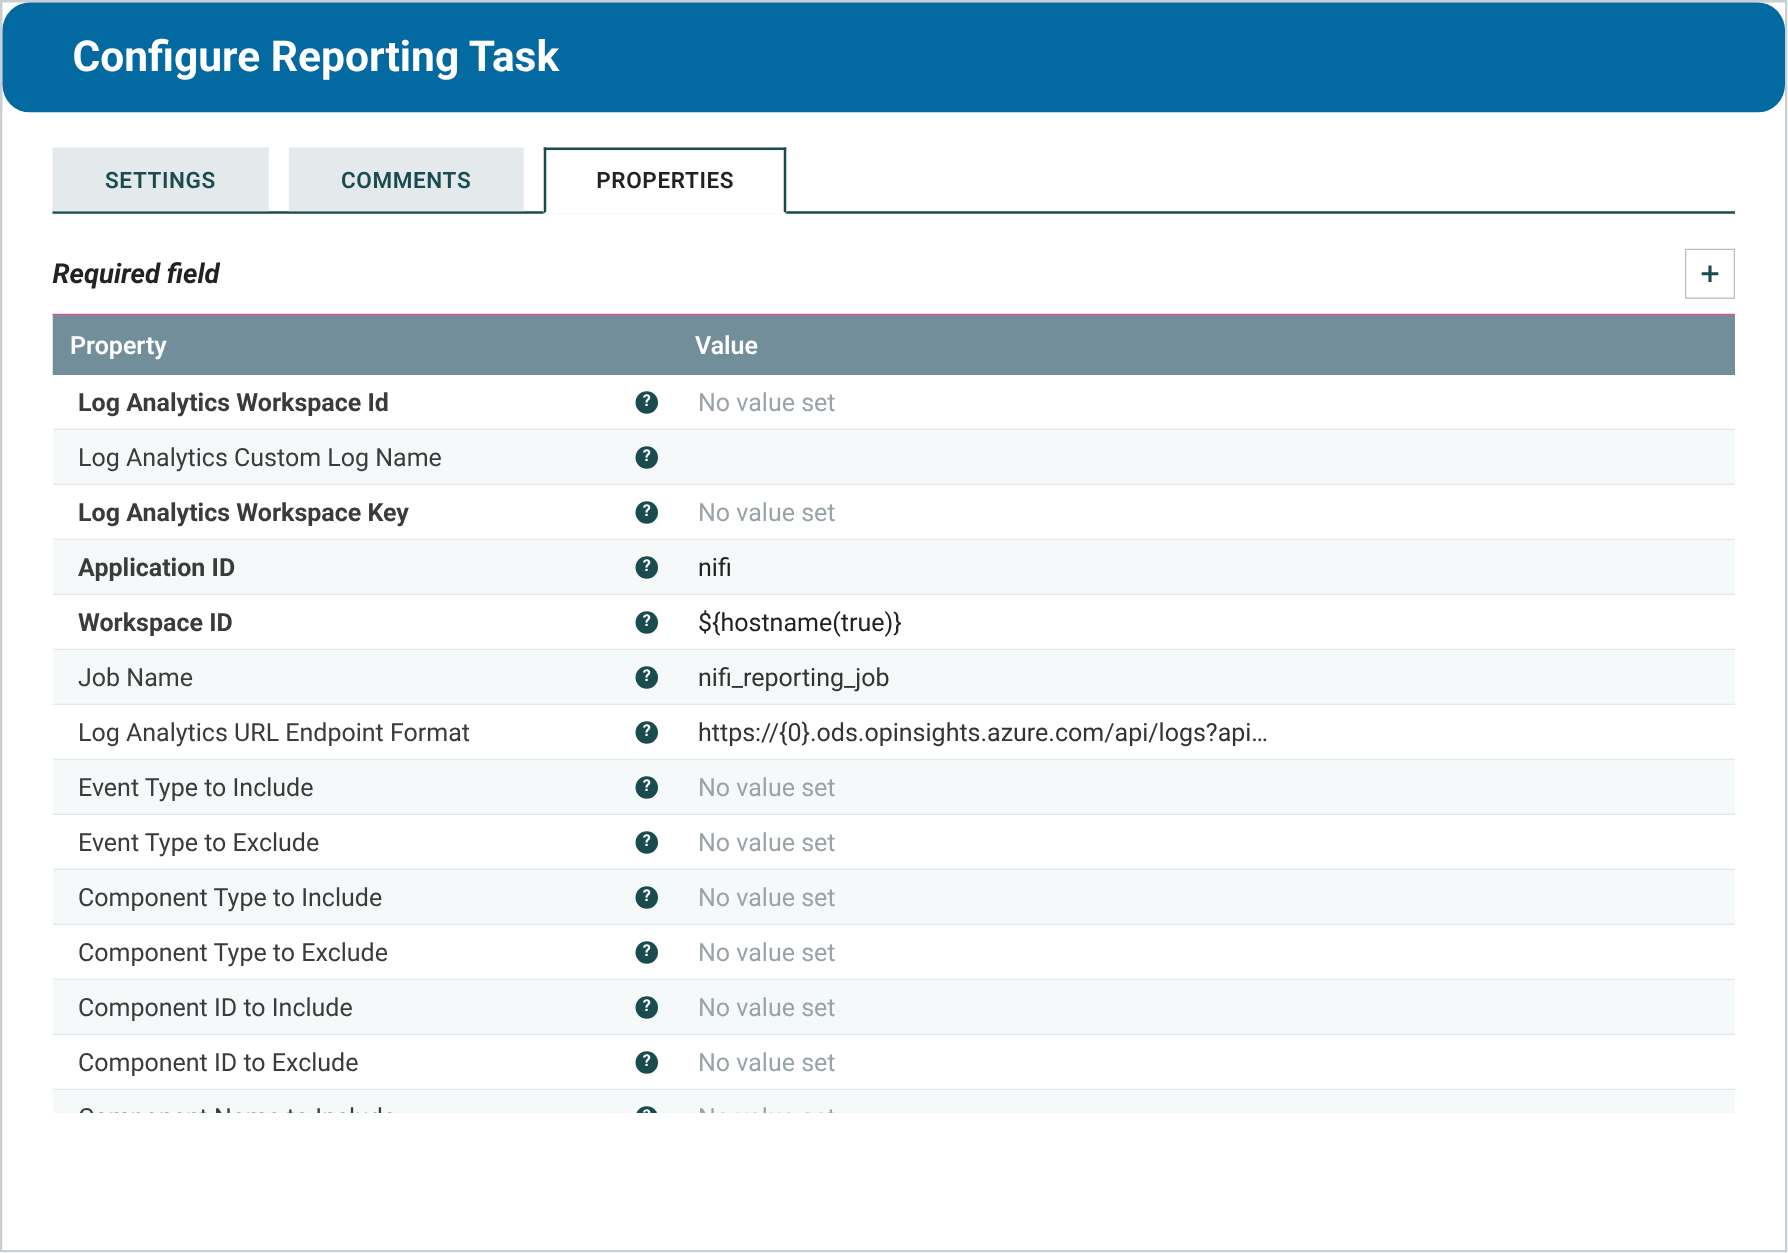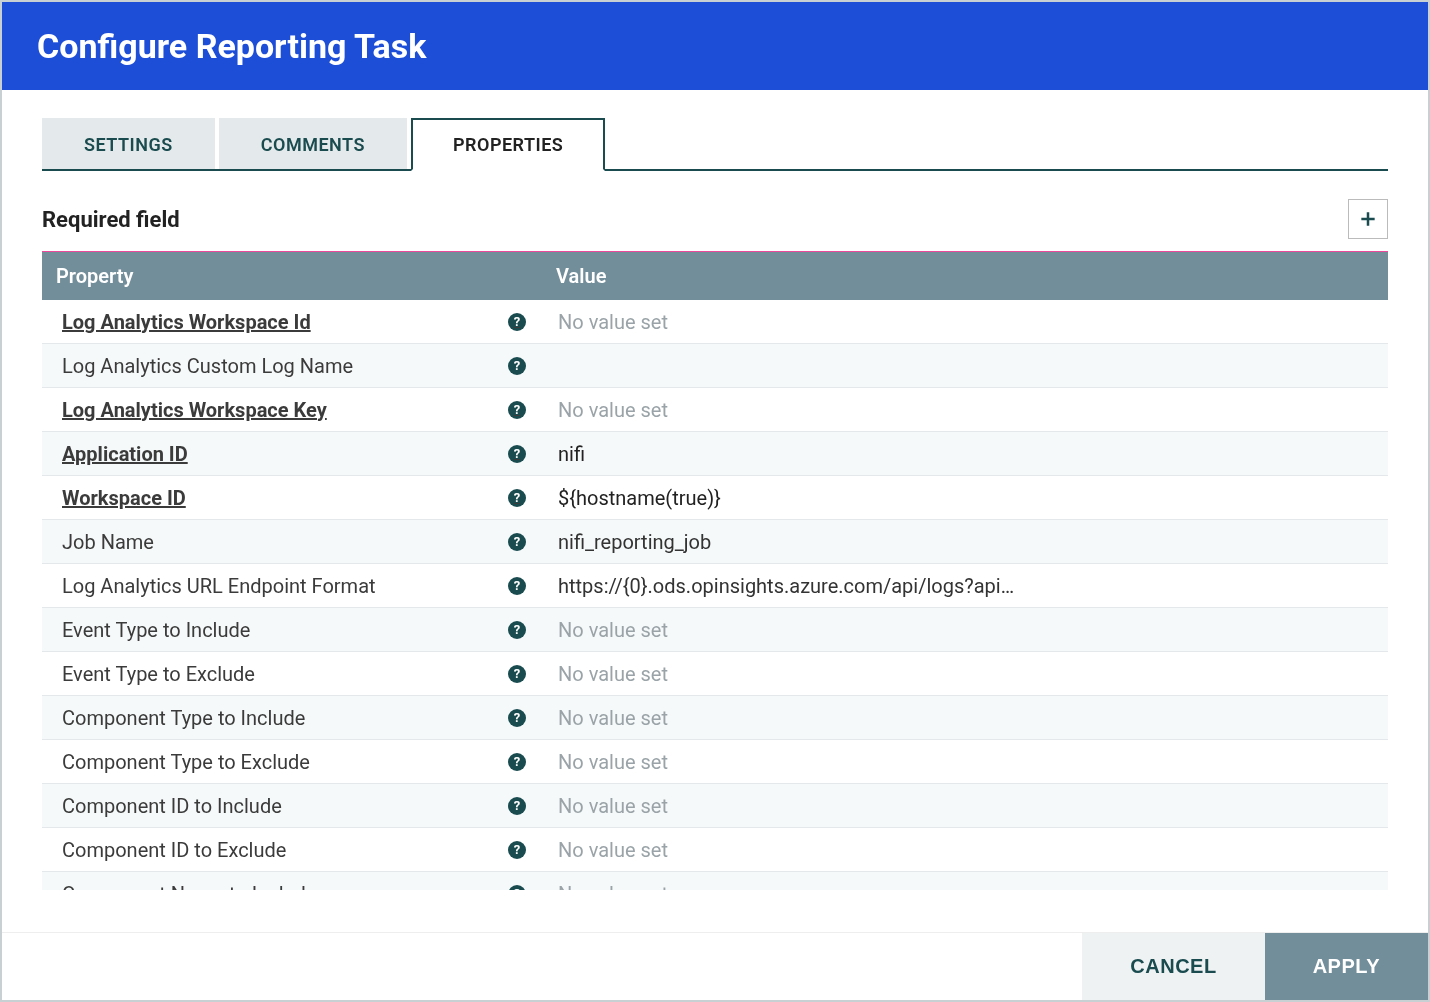--- a/index.html
+++ b/index.html
@@ -12,23 +12,24 @@
     overflow: hidden;
   }
   .dialog {
     width: 100%;
     height: 100%;
     display: flex;
     flex-direction: column;
     border: 2px solid #c9d0d3;
   }
   .dialog-header {
-    background: #1d4ed8;
+    background: #0369a1;
     color: #fff;
-    padding: 24px 35px;
+    padding: 24px 56px;
+    border-radius: 22px;
   }
   .dialog-header h1 {
     font-size: 34px;
     font-weight: 700;
   }
   .dialog-body {
     flex: 1 1 auto;
     background: #fff;
     padding: 28px 40px 0 40px;
     display: flex;
@@ -41,21 +42,21 @@
   }
   .tab {
     padding: 14px 40px;
     font-size: 18px;
     font-weight: 600;
     letter-spacing: 0.5px;
     color: #1a4b4f;
     background: #e4eaec;
     border: 2px solid transparent;
     border-bottom: none;
-    margin-right: 4px;
+    margin-right: 16px;
     cursor: pointer;
     text-transform: uppercase;
     text-align: center;
   }
   .tab.active {
     background: #fff;
     border: 2px solid #1a4b4f;
     border-bottom: 2px solid #fff;
     margin-bottom: -2px;
     color: #222;
@@ -63,20 +64,21 @@
   .section-row {
     display: flex;
     align-items: center;
     justify-content: space-between;
     margin: 28px 0 12px 0;
   }
   .section-label {
     font-size: 22px;
     font-weight: 700;
     color: #222;
+    font-style: italic;
   }
   .add-btn {
     width: 40px;
     height: 40px;
     border: 1px solid #bbb;
     background: #fff;
     display: flex;
     align-items: center;
     justify-content: center;
     cursor: pointer;
@@ -113,21 +115,21 @@
   }
   .trow:nth-child(even) { background: #f6f9fa; }
   .td-prop {
     flex: 0 0 500px;
     display: flex;
     align-items: center;
     justify-content: space-between;
     padding: 8px 16px 8px 20px;
     color: #3b3b3b;
   }
-  .td-prop.required { font-weight: 700; text-decoration: underline; }
+  .td-prop.required { font-weight: 700; }
   .help {
     width: 18px; height: 18px;
     border-radius: 50%;
     background: #1a4b4f;
     color: #fff;
     font-size: 13px;
     font-weight: 700;
     display: inline-flex;
     align-items: center;
     justify-content: center;
@@ -309,18 +311,14 @@
               <span class="help">?</span>
             </div>
             <div class="td-val empty">No value set</div>
             <div class="td-extra"></div>
           </div>
         </div>
     </div>
 
   </div>
 
-  <div class="dialog-footer">
-    <button class="btn">CANCEL</button>
-    <button class="btn primary">APPLY</button>
-  </div>
 
 </div>
 
 </body></html>

